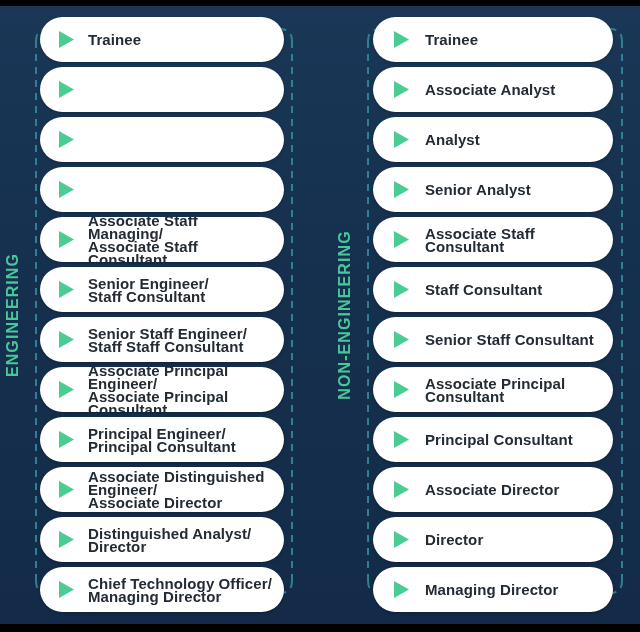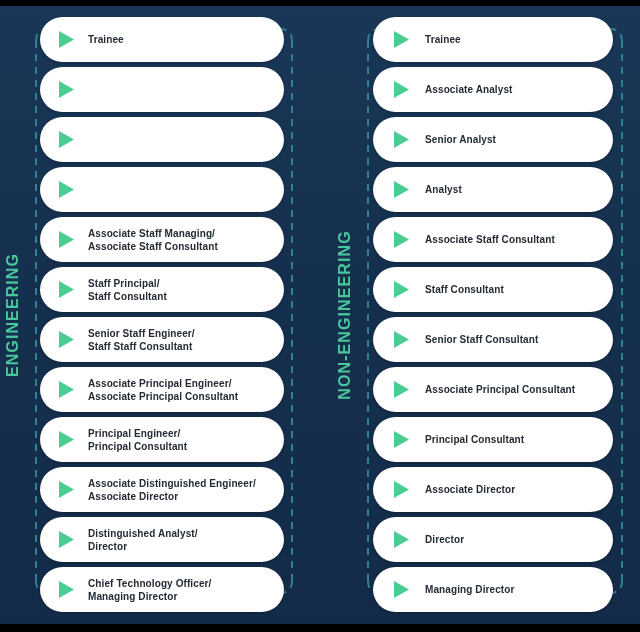--- a/index.html
+++ b/index.html
@@ -106,21 +106,21 @@
     align-items: center;
     justify-content: flex-start;
   }
   .play-icon svg { display: block; }
 
   .role-label {
     flex: 1 1 auto;
     margin-left: 8px;
     margin-right: 12px;
     color: #232b35;
-    font-size: 10px;
+    font-size: 15px;
     font-weight: bold;
     line-height: 13px;
     letter-spacing: 0.1px;
     white-space: pre-line;
     font-family: "Liberation Sans", sans-serif;
   }
   .column.nonengineering .play-icon { margin-left: 20px; }
   .column.nonengineering .role-label { margin-left: 10px; }
 
   .letterbox {
@@ -200,21 +200,21 @@
           <span class="role-label">Associate Staff Managing/
 Associate Staff Consultant</span>
         </div>
 
         <div class="role-card">
           <span class="play-icon">
             <svg width="18" height="19" viewBox="0 0 18 19">
                 <path d="M1 1 L16 9.5 L1 18 Z" fill="#4bcc92"></path>
               </svg>
           </span>
-          <span class="role-label">Staff Principal/
+          <span class="role-label">Senior Engineer/
 Staff Consultant</span>
         </div>
 
         <div class="role-card">
           <span class="play-icon">
             <svg width="18" height="19" viewBox="0 0 18 19">
                 <path d="M1 1 L16 9.5 L1 18 Z" fill="#4bcc92"></path>
               </svg>
           </span>
           <span class="role-label">Senior Staff Engineer/
@@ -310,30 +310,30 @@
           </span>
           <span class="role-label">Associate Analyst</span>
         </div>
 
         <div class="role-card">
           <span class="play-icon">
             <svg width="18" height="19" viewBox="0 0 18 19">
                 <path d="M1 1 L16 9.5 L1 18 Z" fill="#4bcc92"></path>
               </svg>
           </span>
+          <span class="role-label">Analyst</span>
+        </div>
+
+        <div class="role-card">
+          <span class="play-icon">
+            <svg width="18" height="19" viewBox="0 0 18 19">
+                <path d="M1 1 L16 9.5 L1 18 Z" fill="#4bcc92"></path>
+              </svg>
+          </span>
           <span class="role-label">Senior Analyst</span>
-        </div>
-
-        <div class="role-card">
-          <span class="play-icon">
-            <svg width="18" height="19" viewBox="0 0 18 19">
-                <path d="M1 1 L16 9.5 L1 18 Z" fill="#4bcc92"></path>
-              </svg>
-          </span>
-          <span class="role-label">Analyst</span>
         </div>
 
         <div class="role-card">
           <span class="play-icon">
             <svg width="18" height="19" viewBox="0 0 18 19">
                 <path d="M1 1 L16 9.5 L1 18 Z" fill="#4bcc92"></path>
               </svg>
           </span>
           <span class="role-label">Associate Staff Consultant</span>
         </div>

